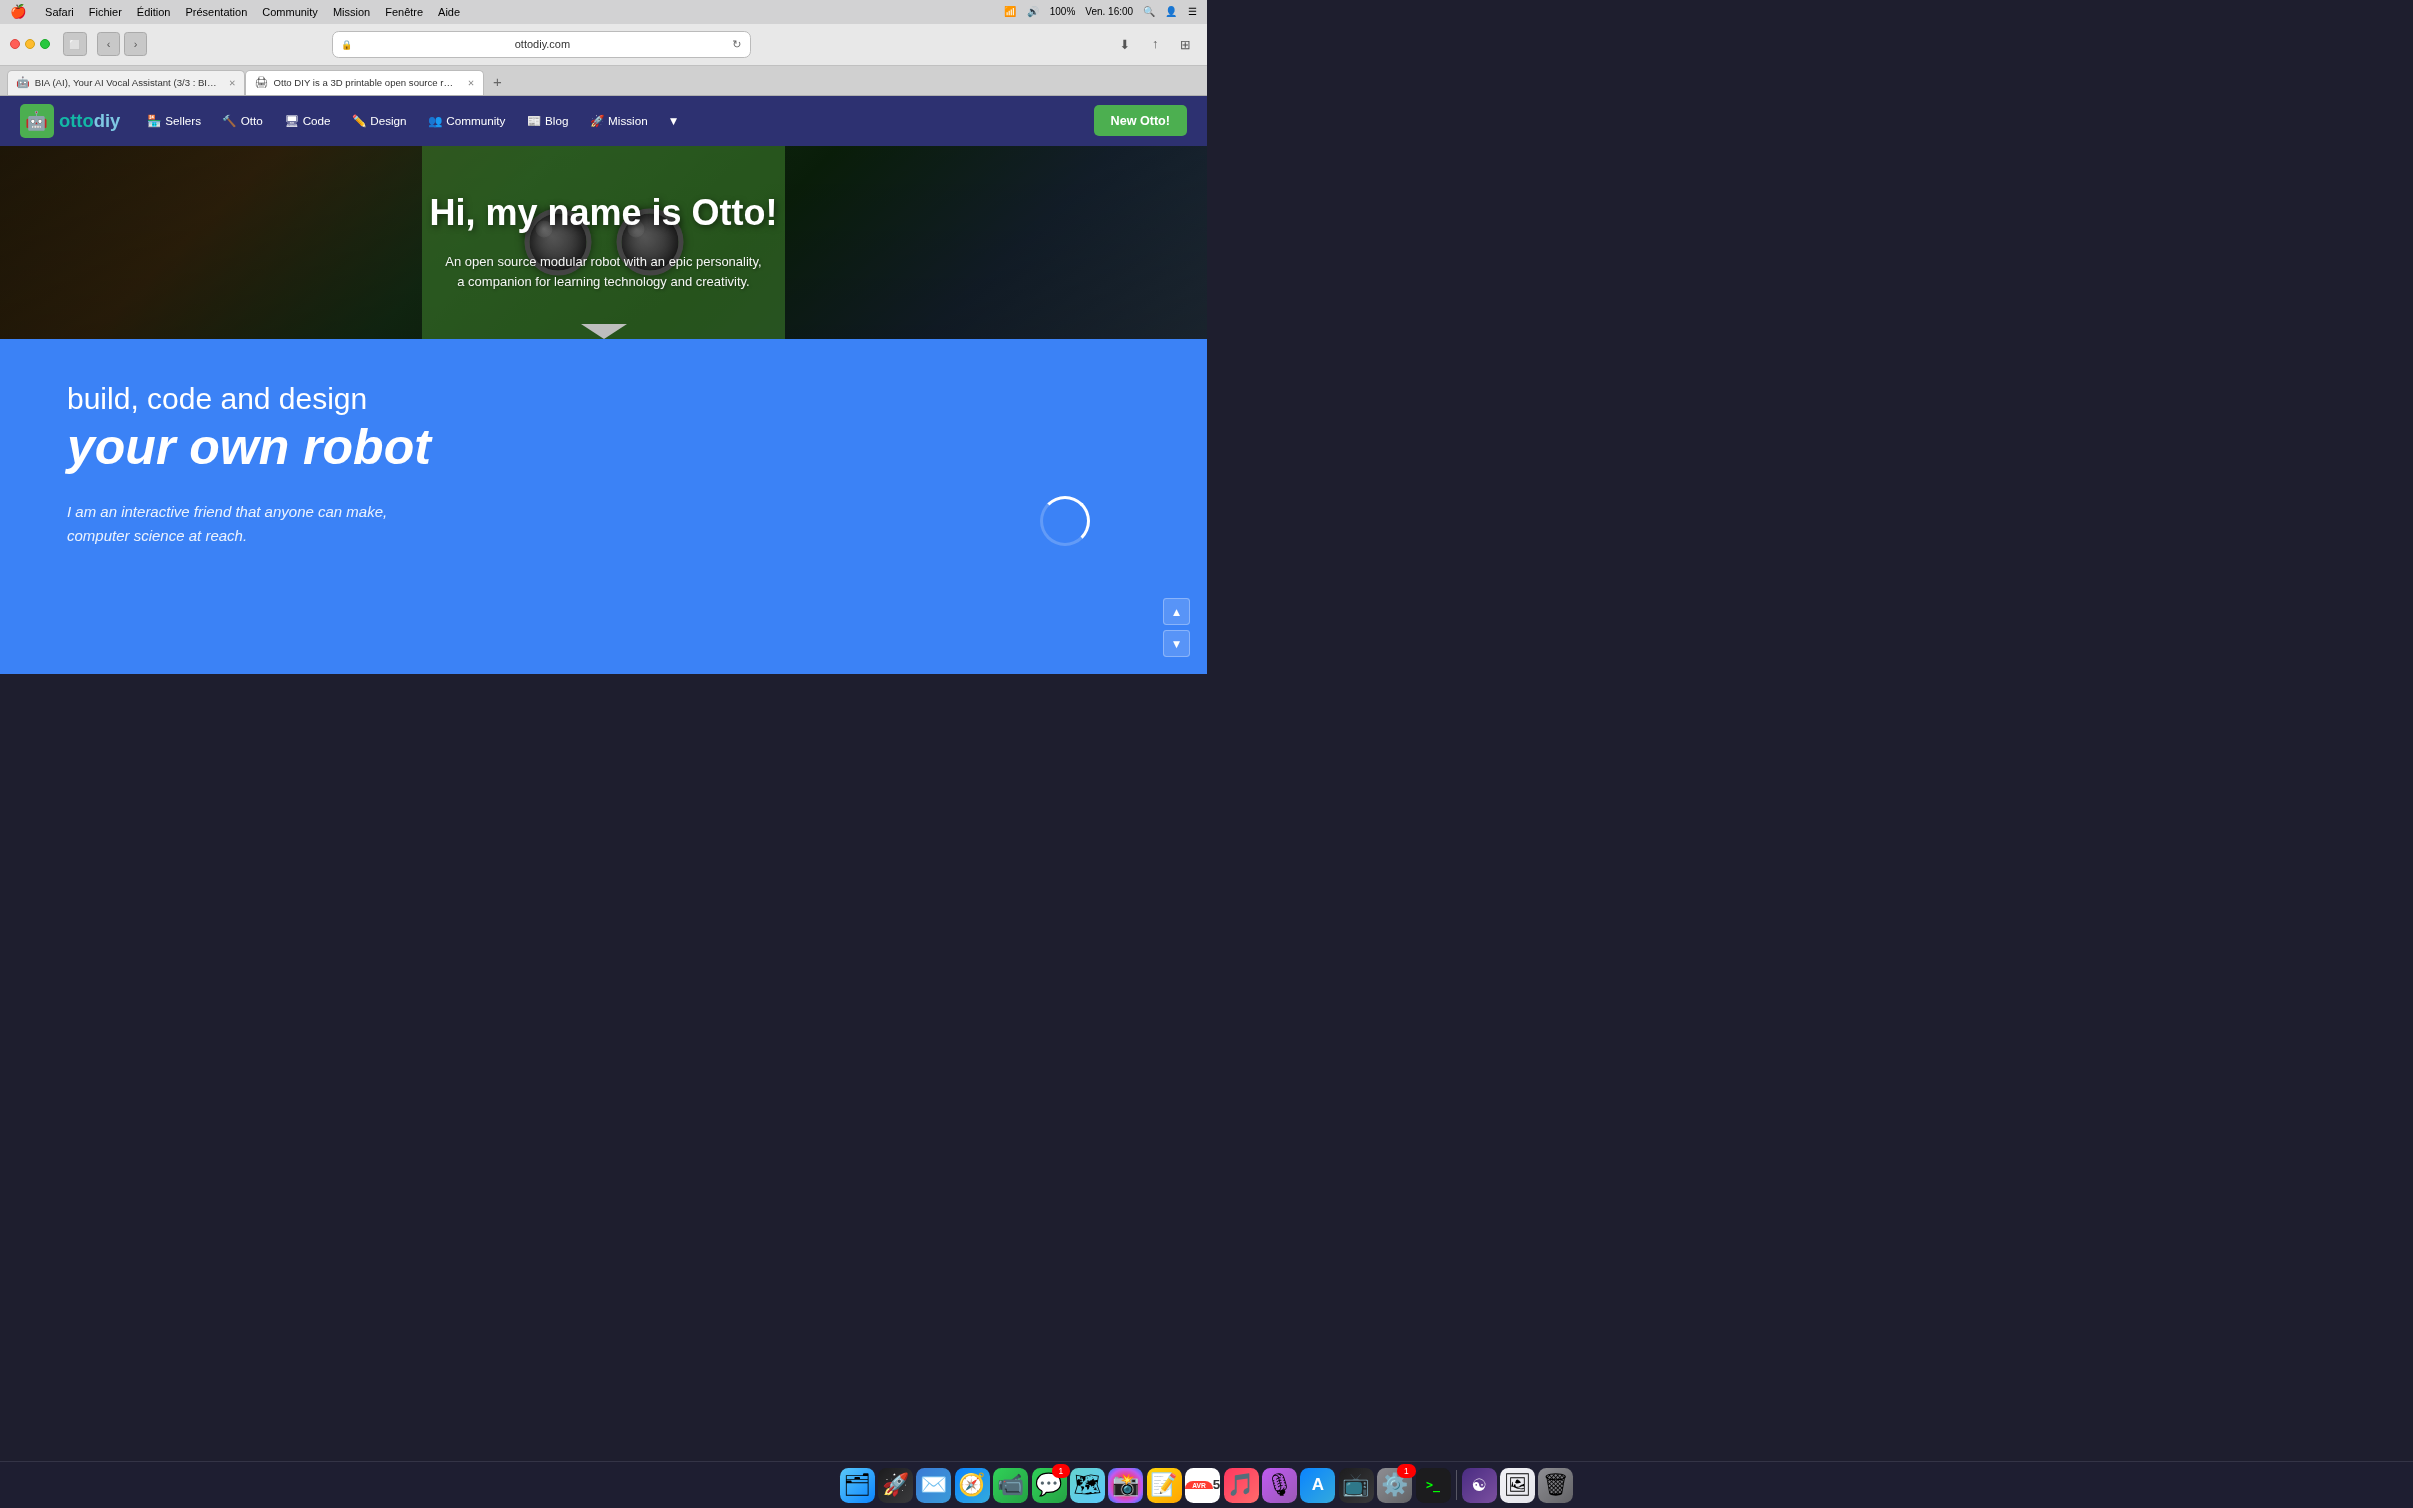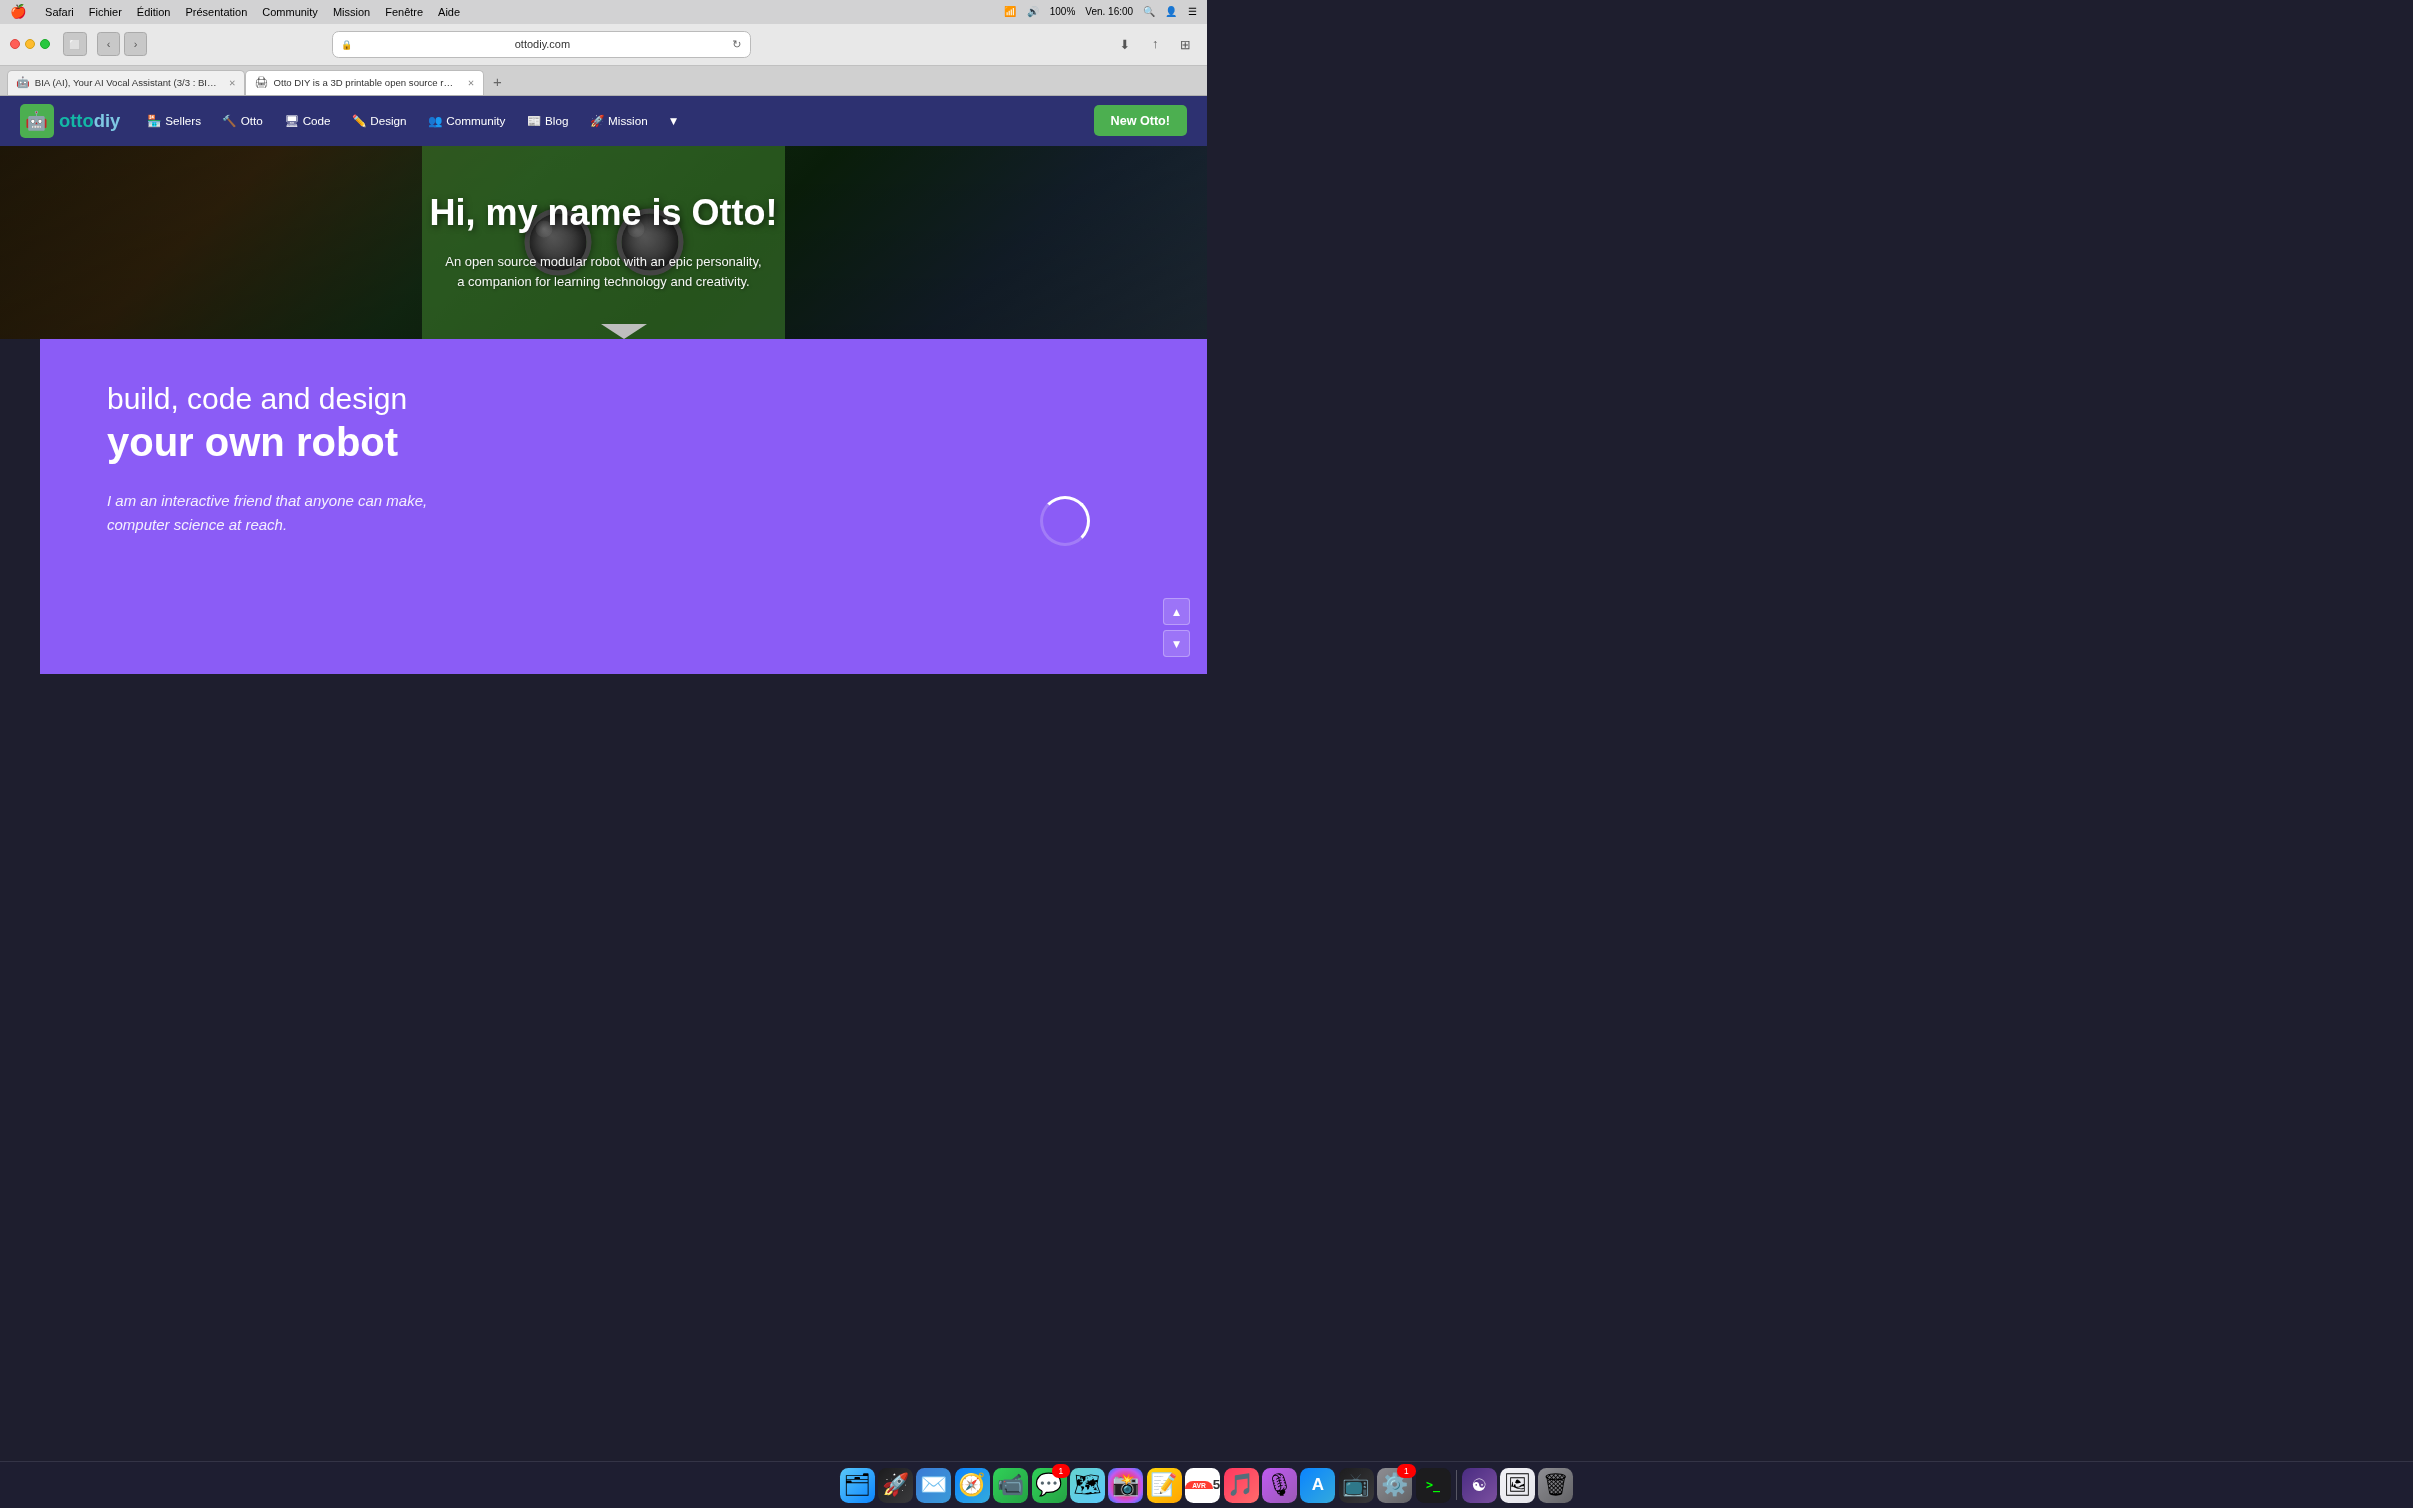--- a/index.html
+++ b/index.html
@@ -313,25 +313,24 @@
     .hero-subtitle {
       font-size: 13px;
       font-weight: 400;
       opacity: 0.95;
       line-height: 1.5;
       text-shadow: 0.8px 0.8px 3.4px rgba(0,0,0,0.5);
     }
 
     
     .content-section {
-      background: #8b5cf6;
+      background: #3b82f6;
       min-height: 335px;
       padding: 42px 67px 34px;
       position: relative;
-      margin-left: 40px;
     }
     .content-arrow {
       position: absolute;
       top: -15px;
       left: 50%;
       transform: translateX(-50%);
       width: 0;
       height: 0;
       border-left: 23.5px solid transparent;
       border-right: 23.5px solid transparent;
@@ -339,24 +338,25 @@
     }
     .build-heading-small {
       color: white;
       font-size: 30px;
       font-weight: 400;
       margin-bottom: 3.4px;
       line-height: 1.2;
     }
     .build-heading-large {
       color: white;
-      font-size: 40px;
+      font-size: 50px;
       font-weight: 900;
       margin-bottom: 25px;
       line-height: 1.1;
+      font-style: italic;
     }
     .build-desc {
       color: rgba(255,255,255,0.9);
       font-size: 15px;
       line-height: 1.6;
       max-width: 419px;
       font-style: italic;
     }
 
     

